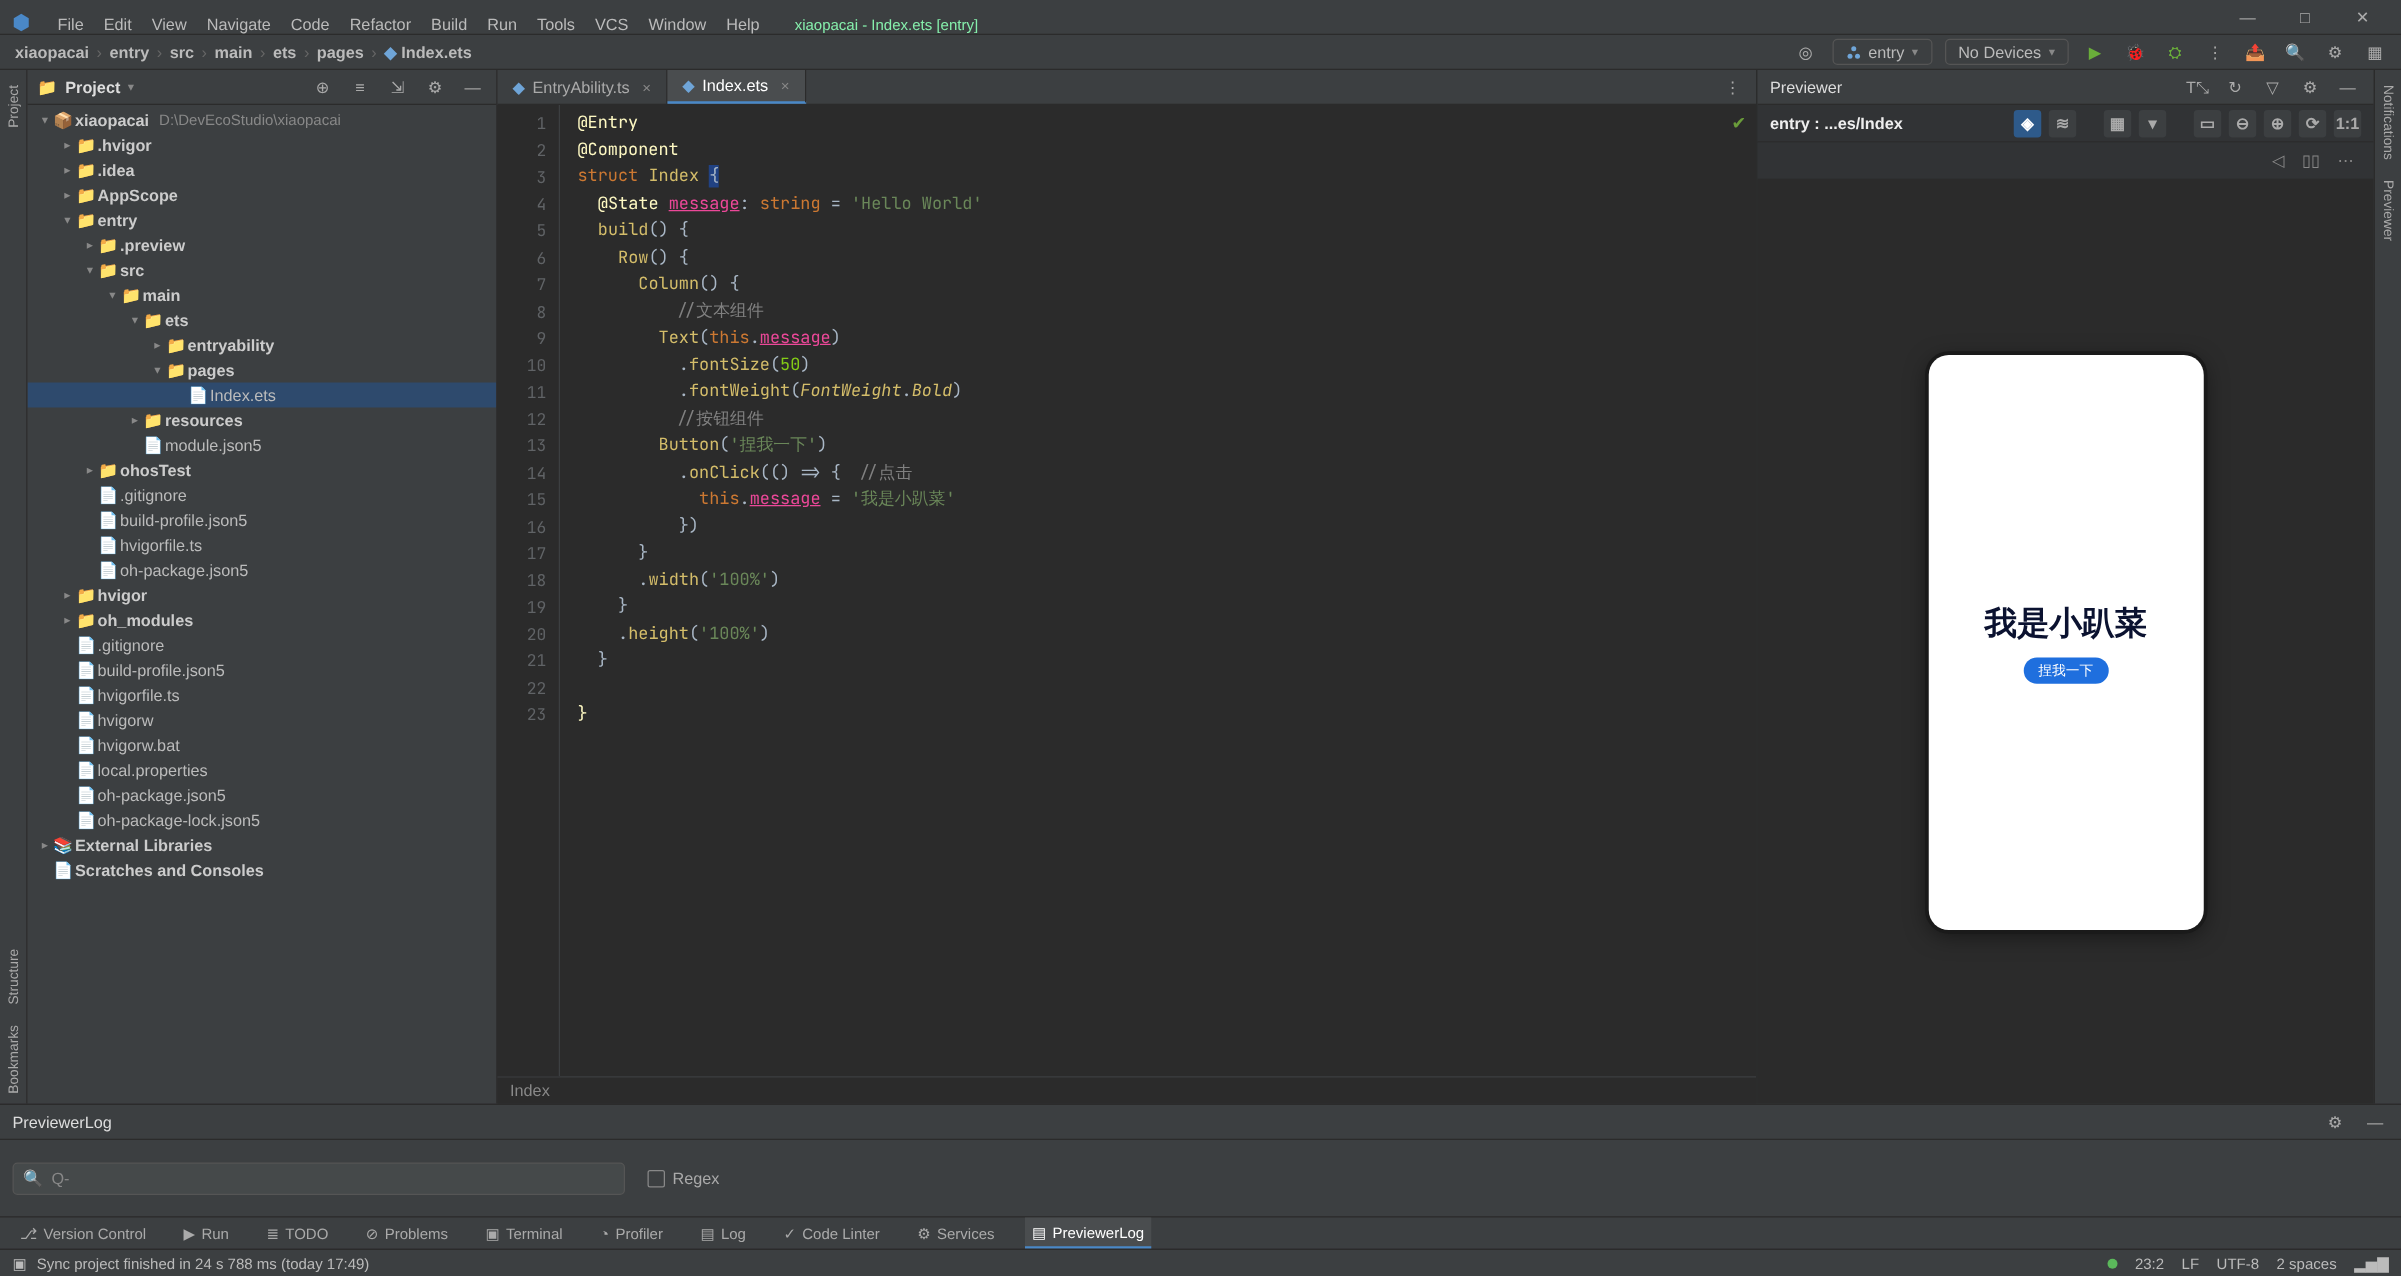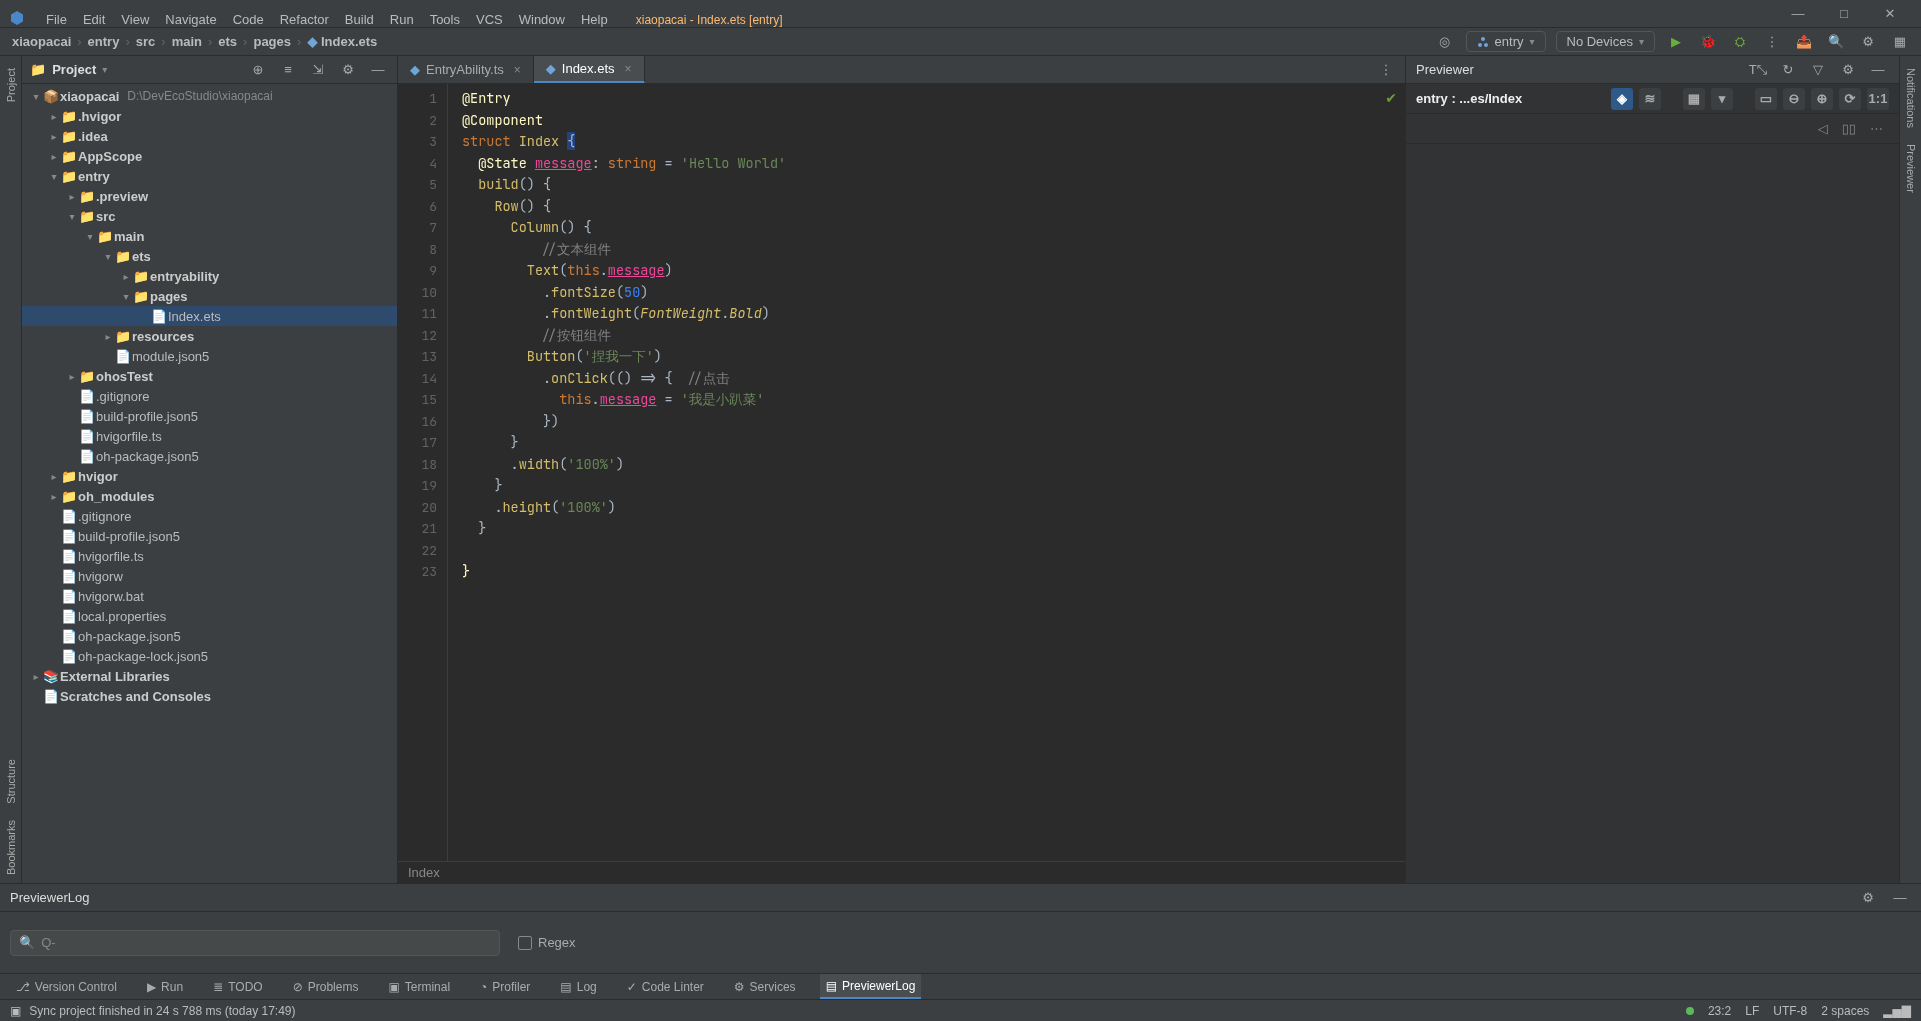--- a/index.html
+++ b/index.html
@@ -26,21 +26,21 @@
   display: flex; align-items: center; justify-content: center;
 }
 .menu-item {
   padding: 0 8px;
   height: 100%;
   display: flex;
   align-items: center;
   color: #bbbbbb;
 }
 .underline:first-letter { text-decoration: underline; }
-.title-path { margin-left: 20px; color: #fdba74; font-size: 12px; margin-top: 40px; }
+.title-path { margin-left: 20px; color: #86efac; font-size: 12px; margin-top: 40px; }
 .win-controls { margin-left: auto; display: flex; }
 .win-btn { width: 46px; height: 28px; display: flex; align-items: center; justify-content: center; color: #aaa; }
 .breadcrumb-bar {
   height: 28px;
   background: #3c3f41;
   border-bottom: 1px solid #2b2b2b;
   display: flex;
   align-items: center;
   padding: 0 10px;
   color: #bbbbbb;
@@ -331,21 +331,21 @@
   color: #bbb;
   font-size: 12px;
 }
 .status-bar .right { margin-left: auto; display: flex; gap: 14px; align-items: center; }
 .dot-green { width: 8px; height: 8px; border-radius: 50%; background: #5bb85b; display: inline-block; }
 
 .kw { color: #cc7832; }
 .dec { color: #fef9c3; }
 .type { color: #d4bd6a; }
 .str { color: #6a8759; }
-.num { color: #3b82f6; }
+.num { color: #84cc16; }
 .fn { color: #d4bd6a; }
 .prop { color: #ec4899; text-decoration: underline; }
 .cmt { color: #808080; margin-left: 14px; }
 .pun { color: #a9b7c6; }
 .targ { color: #d4bd6a; font-style: italic; }
 .sel-word { background: #214283; }
 </style>
 </head>
 <body>
 
@@ -676,20 +676,26 @@
         <span class="iconbox">⊕</span>
         <span class="iconbox">⟳</span>
         <span class="iconbox">1:1</span>
       </div>
     </div>
     <div class="pv-toolbar2">
       <span>◁</span>
       <span>▯▯</span>
       <span>⋯</span>
     </div>
+    <div class="pv-stage">
+      <div class="device">
+        <div class="big-text">我是小趴菜</div>
+        <div class="btn">捏我一下</div>
+      </div>
+    </div>
   </div>
 
   <div class="sidebar-right">
     <div class="sidebar-tab-v" style="transform:none;">Notifications</div>
     <div class="sidebar-tab-v" style="transform:none;">Previewer</div>
   </div>
 </div>
 
 <div class="pv-log">
   <div class="pv-log-header">

